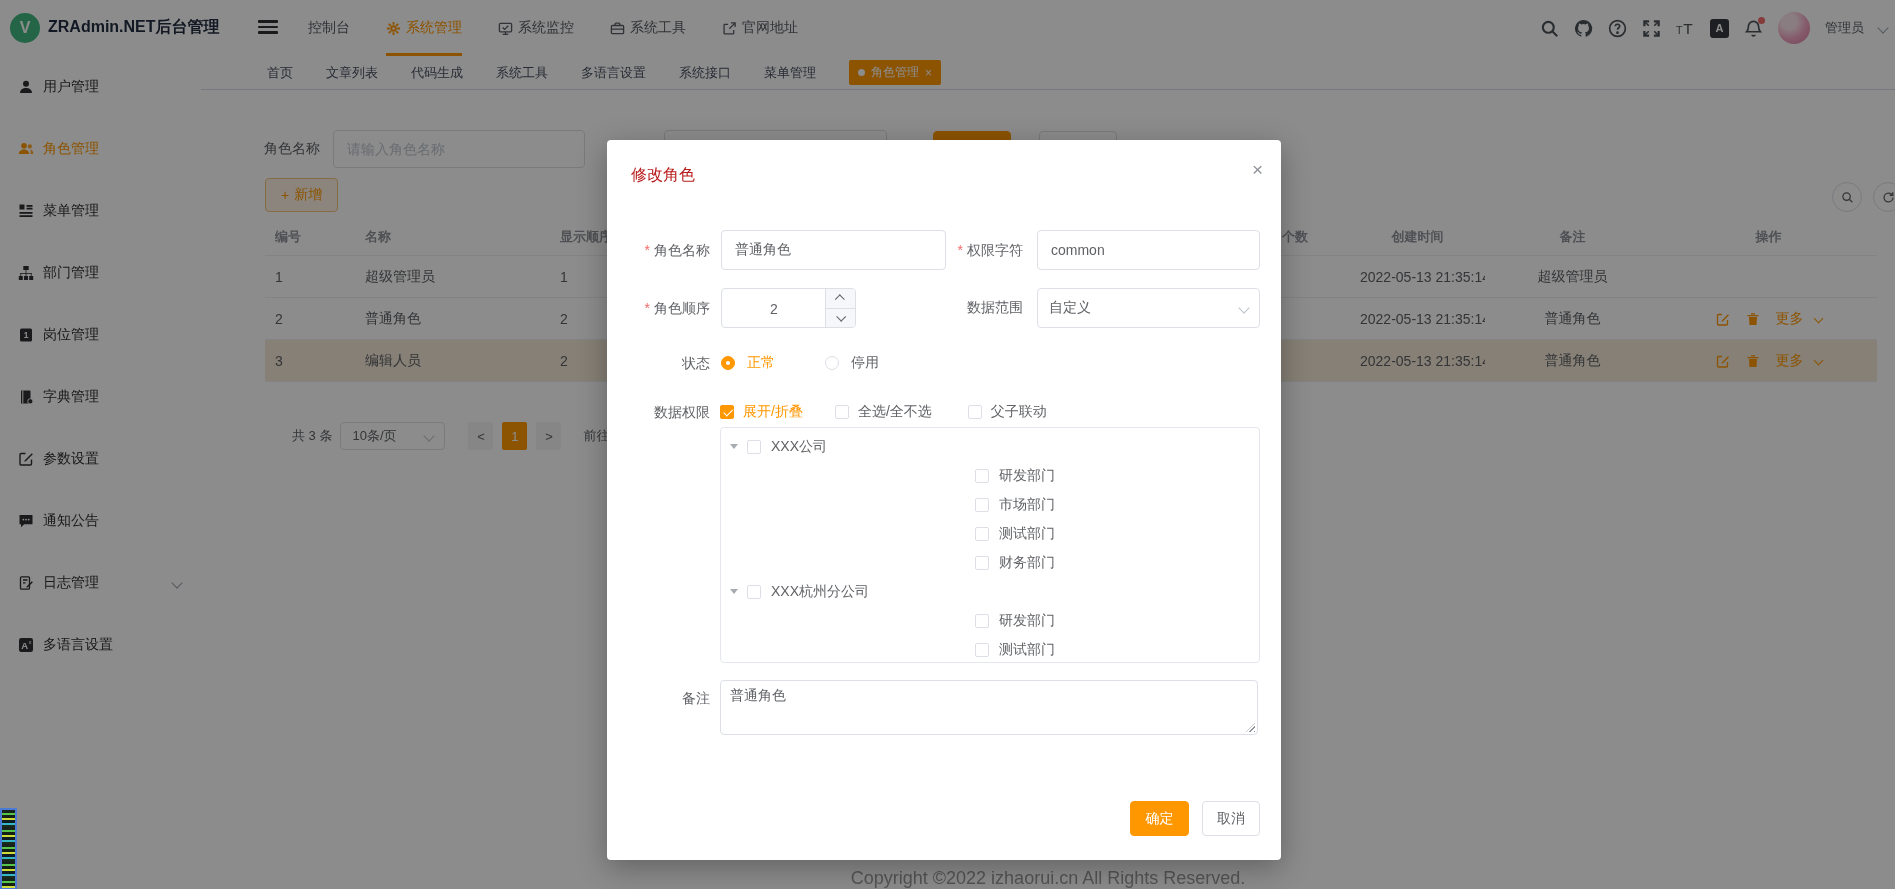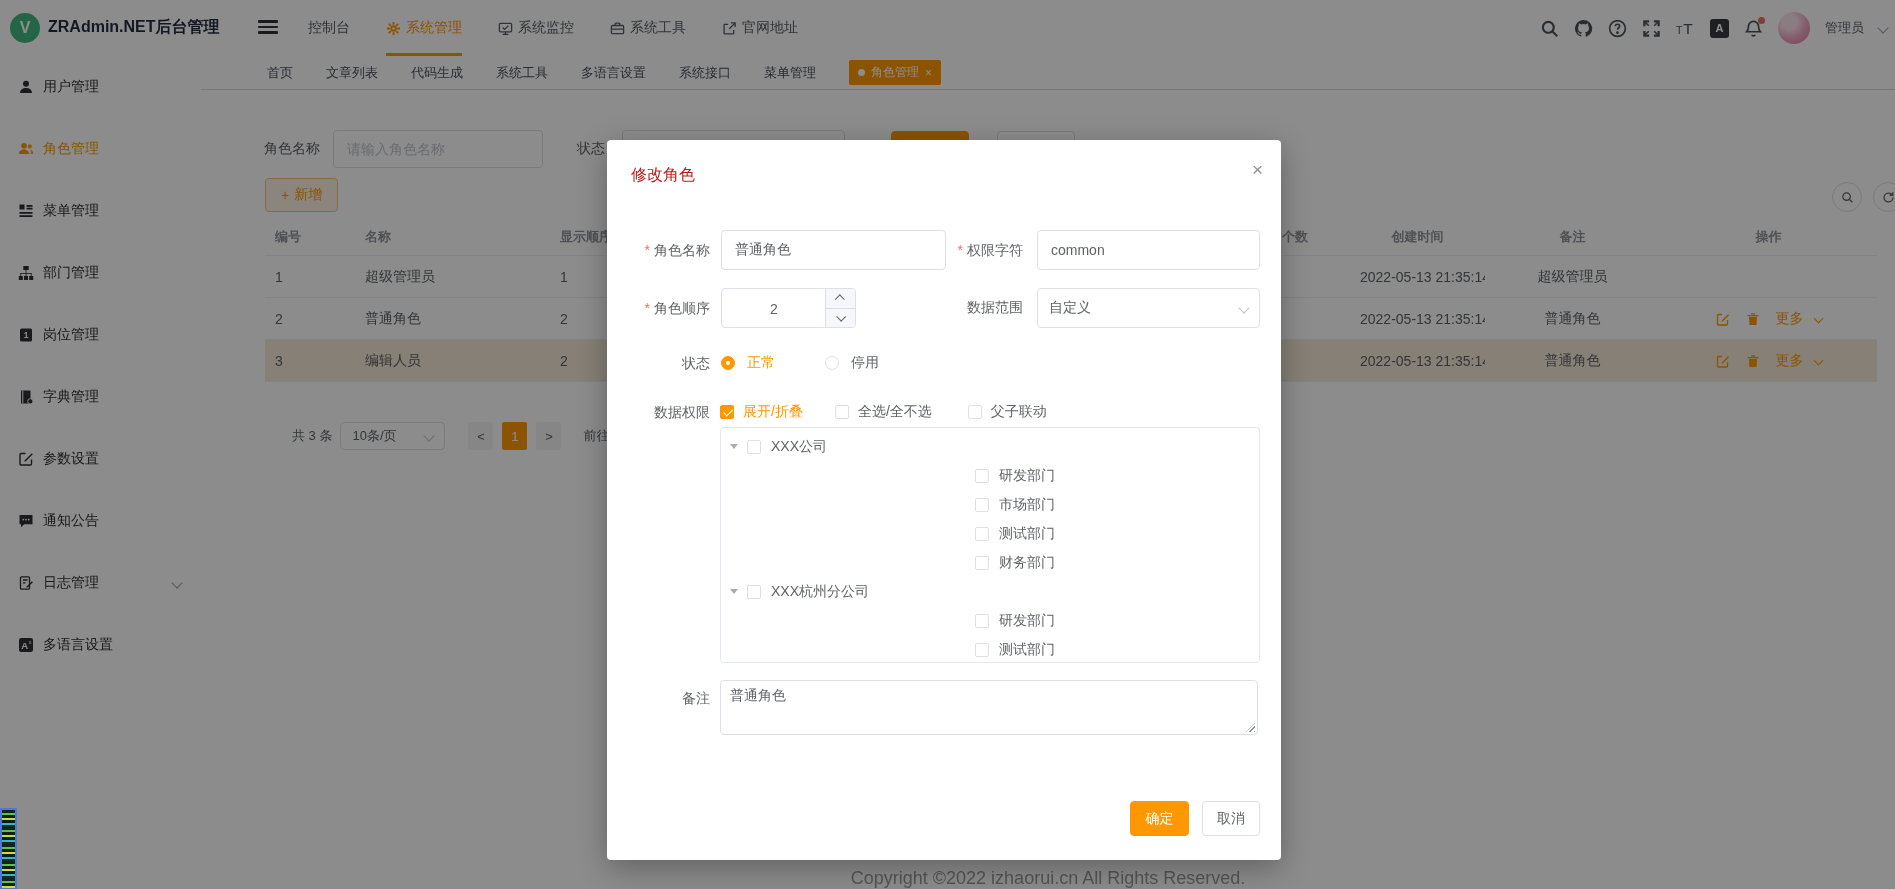--- a/index.html
+++ b/index.html
@@ -376,21 +376,21 @@
     <span class="tab-dot"></span>
     <span>角色管理</span>
     <span class="tab-x">×</span>
   </span>
 </div>
 
 <div class="content">
 
   <div class="filter">
     <span>角色名称</span>
-    <div class="ipt" style="width:210px;margin-left:13px;align-items:center;">
+    <div class="ipt" style="width:252px;margin-left:13px;align-items:center;">
       <input class="raw" placeholder="请输入角色名称" style="">
     </div>
     <span style="margin-left:34px;">状态</span>
     <div class="ipt sel" style="width:223px;margin-left:17px;">
       <span class="ph">角色状态</span>
       <span class="cvd"></span>
     </div>
     <div class="btn btn-orange" style="margin-left:46px;">
       <svg viewBox="0 0 14 14" width="13" height="13" fill="none" stroke="#fff" stroke-width="1.6">
           <circle cx="6" cy="6" r="4"></circle>

